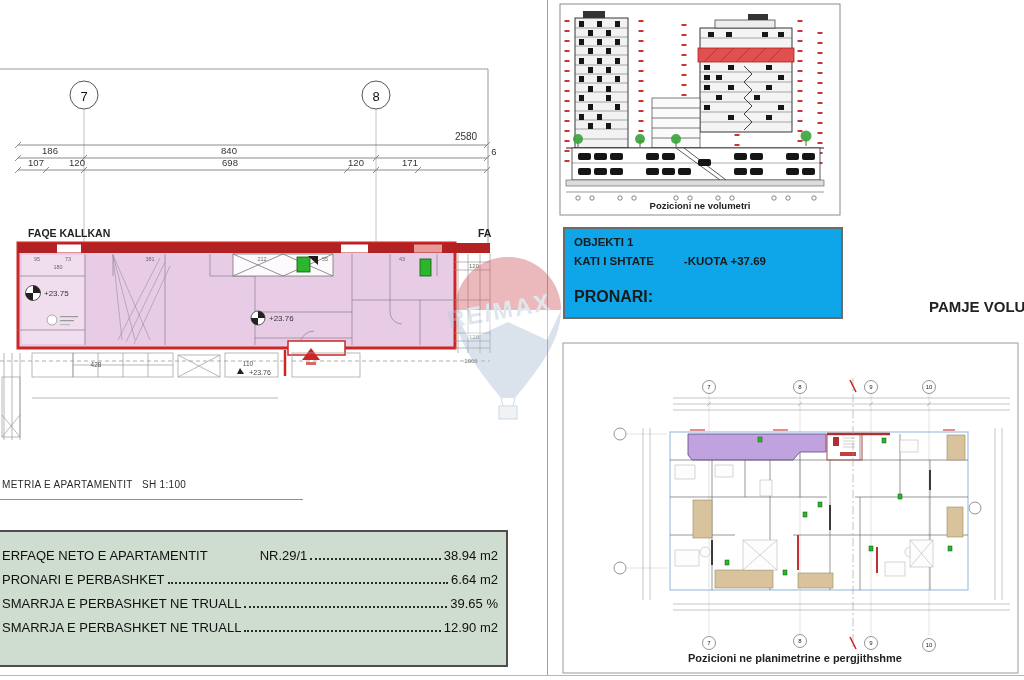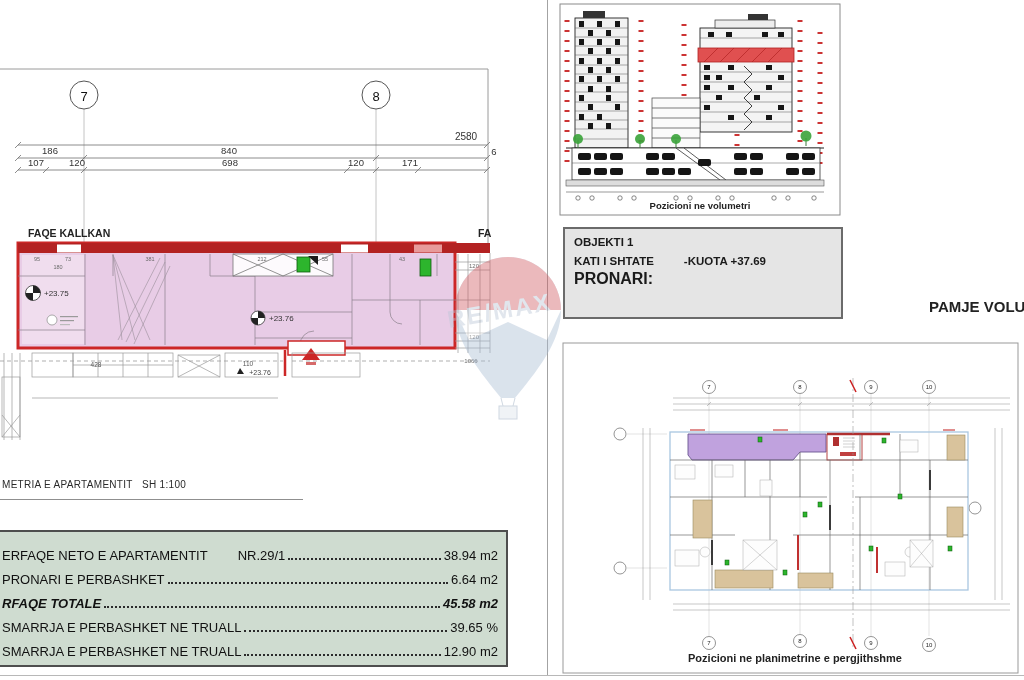--- a/index.html
+++ b/index.html
@@ -1,38 +1,38 @@
 <!DOCTYPE html>
 <html><head>
 <meta charset="utf-8">
 <style>
   html,body{margin:0;padding:0;}
   body{width:1024px;height:680px;position:relative;overflow:hidden;background:#fff;
        font-family:"Liberation Sans",sans-serif;color:#1a1a1a;}
   .abs{position:absolute;}
   svg text{font-family:"Liberation Sans",sans-serif;}
   
-  .infobox{left:563px;top:227px;width:280px;height:92px;border:2px solid #6b6b6b;background:#e5e5e5;
+  .infobox{left:563px;top:227px;width:280px;height:92px;border:2px solid #6b6b6b;background:#0ea5e9;
            padding:7px 9px;box-sizing:border-box;font-weight:bold;font-size:11.5px;}
   .infobox .l1{margin-bottom:7px;}
-  .infobox .l2{margin-bottom:3px;display:flex;}
+  .infobox .l2{margin-bottom:21px;display:flex;}
   .infobox .l2 .gap{width:30px;}
   .infobox .l3{margin-bottom:9px;}
   .infobox .l4{font-size:16px;}
   .pamje{left:929px;top:298px;font-weight:bold;font-size:15px;white-space:nowrap;color:#222;}
   
   .scaleline{left:2px;top:479px;font-size:10px;color:#2a2a2a;letter-spacing:.3px;white-space:nowrap;}
   .scalerule{left:0;top:499px;width:303px;height:1px;background:#8f8f8f;}
   
   .gtable{left:-8px;top:530px;width:516px;height:137px;background:#cfdcd0;border:2px solid #4e4e4e;
           box-sizing:border-box;padding:7px 8px 0 8px;}
   .trow{display:flex;align-items:flex-end;height:24px;font-size:13px;color:#111;white-space:nowrap;}
   .trow .lead{flex:1;border-bottom:2px dotted #2b2b2b;margin:0 3px;transform:translateY(-3px);}
   .trow.b3{font-weight:bold;font-style:italic;}
-  .trow .ref{margin-left:6px;padding-left:24px;}
+  .trow .ref{margin-left:28px;padding-left:24px;}
   .divider{left:547px;top:0;width:1px;height:676px;background:#a3a3a3;}
   .botline{left:0;top:675px;width:1024px;height:1px;background:#b8b8b8;}
 </style>
 </head>
 <body>
 
 <svg class="abs" style="left:0;top:0" width="547" height="470" viewBox="0 0 547 470">
 
   <g stroke="#9a9a9a" stroke-width="1" fill="none">
     <line x1="0" y1="69" x2="488" y2="69"></line>
@@ -418,25 +418,20 @@
     <span>ERFAQE NETO E APARTAMENTIT</span>
     <span class="ref">NR.29/1</span>
     <span class="lead"></span>
     <span>38.94 m2</span>
   </div>
   <div class="trow">
     <span>PRONARI E PERBASHKET </span>
     <span class="lead"></span>
     <span>6.64 m2</span>
   </div>
-  <div class="trow b3">
-    <span>RFAQE TOTALE </span>
-    <span class="lead"></span>
-    <span>45.58 m2</span>
-  </div>
   <div class="trow">
     <span>SMARRJA E PERBASHKET NE TRUALL </span>
     <span class="lead"></span>
     <span>39.65 %</span>
   </div>
   <div class="trow">
     <span>SMARRJA E PERBASHKET NE TRUALL </span>
     <span class="lead"></span>
     <span>12.90 m2</span>
   </div>

